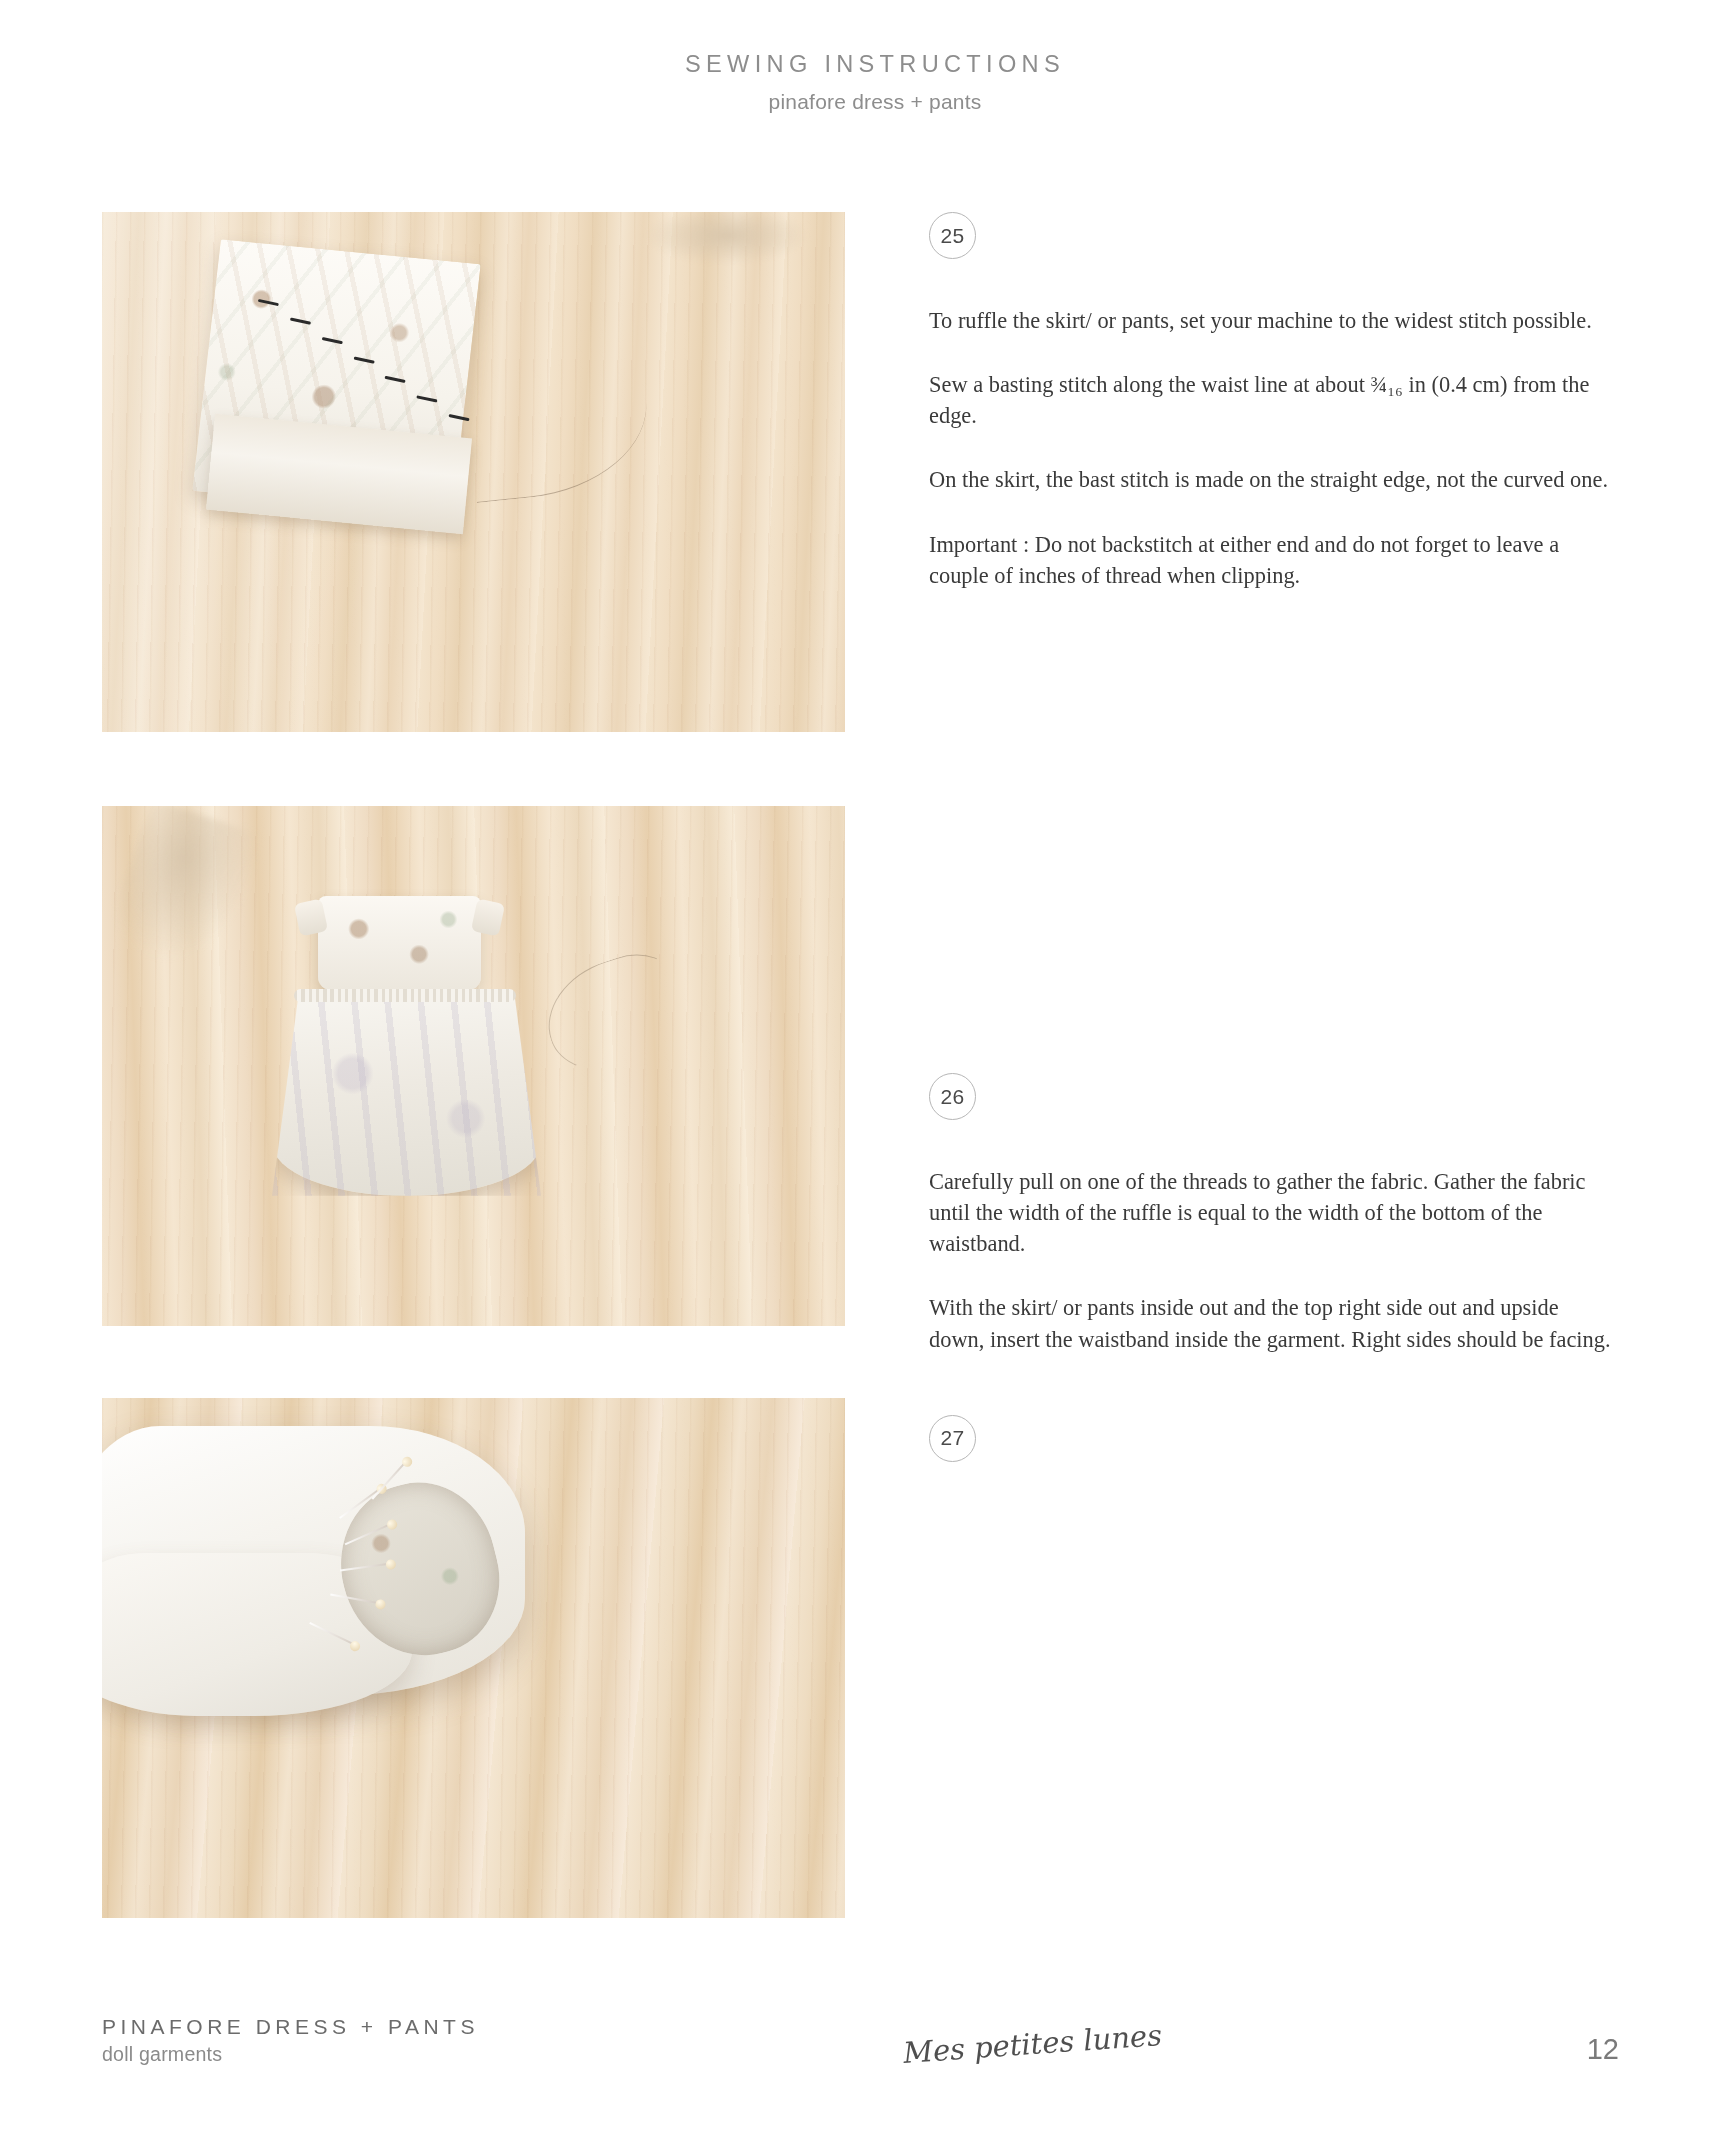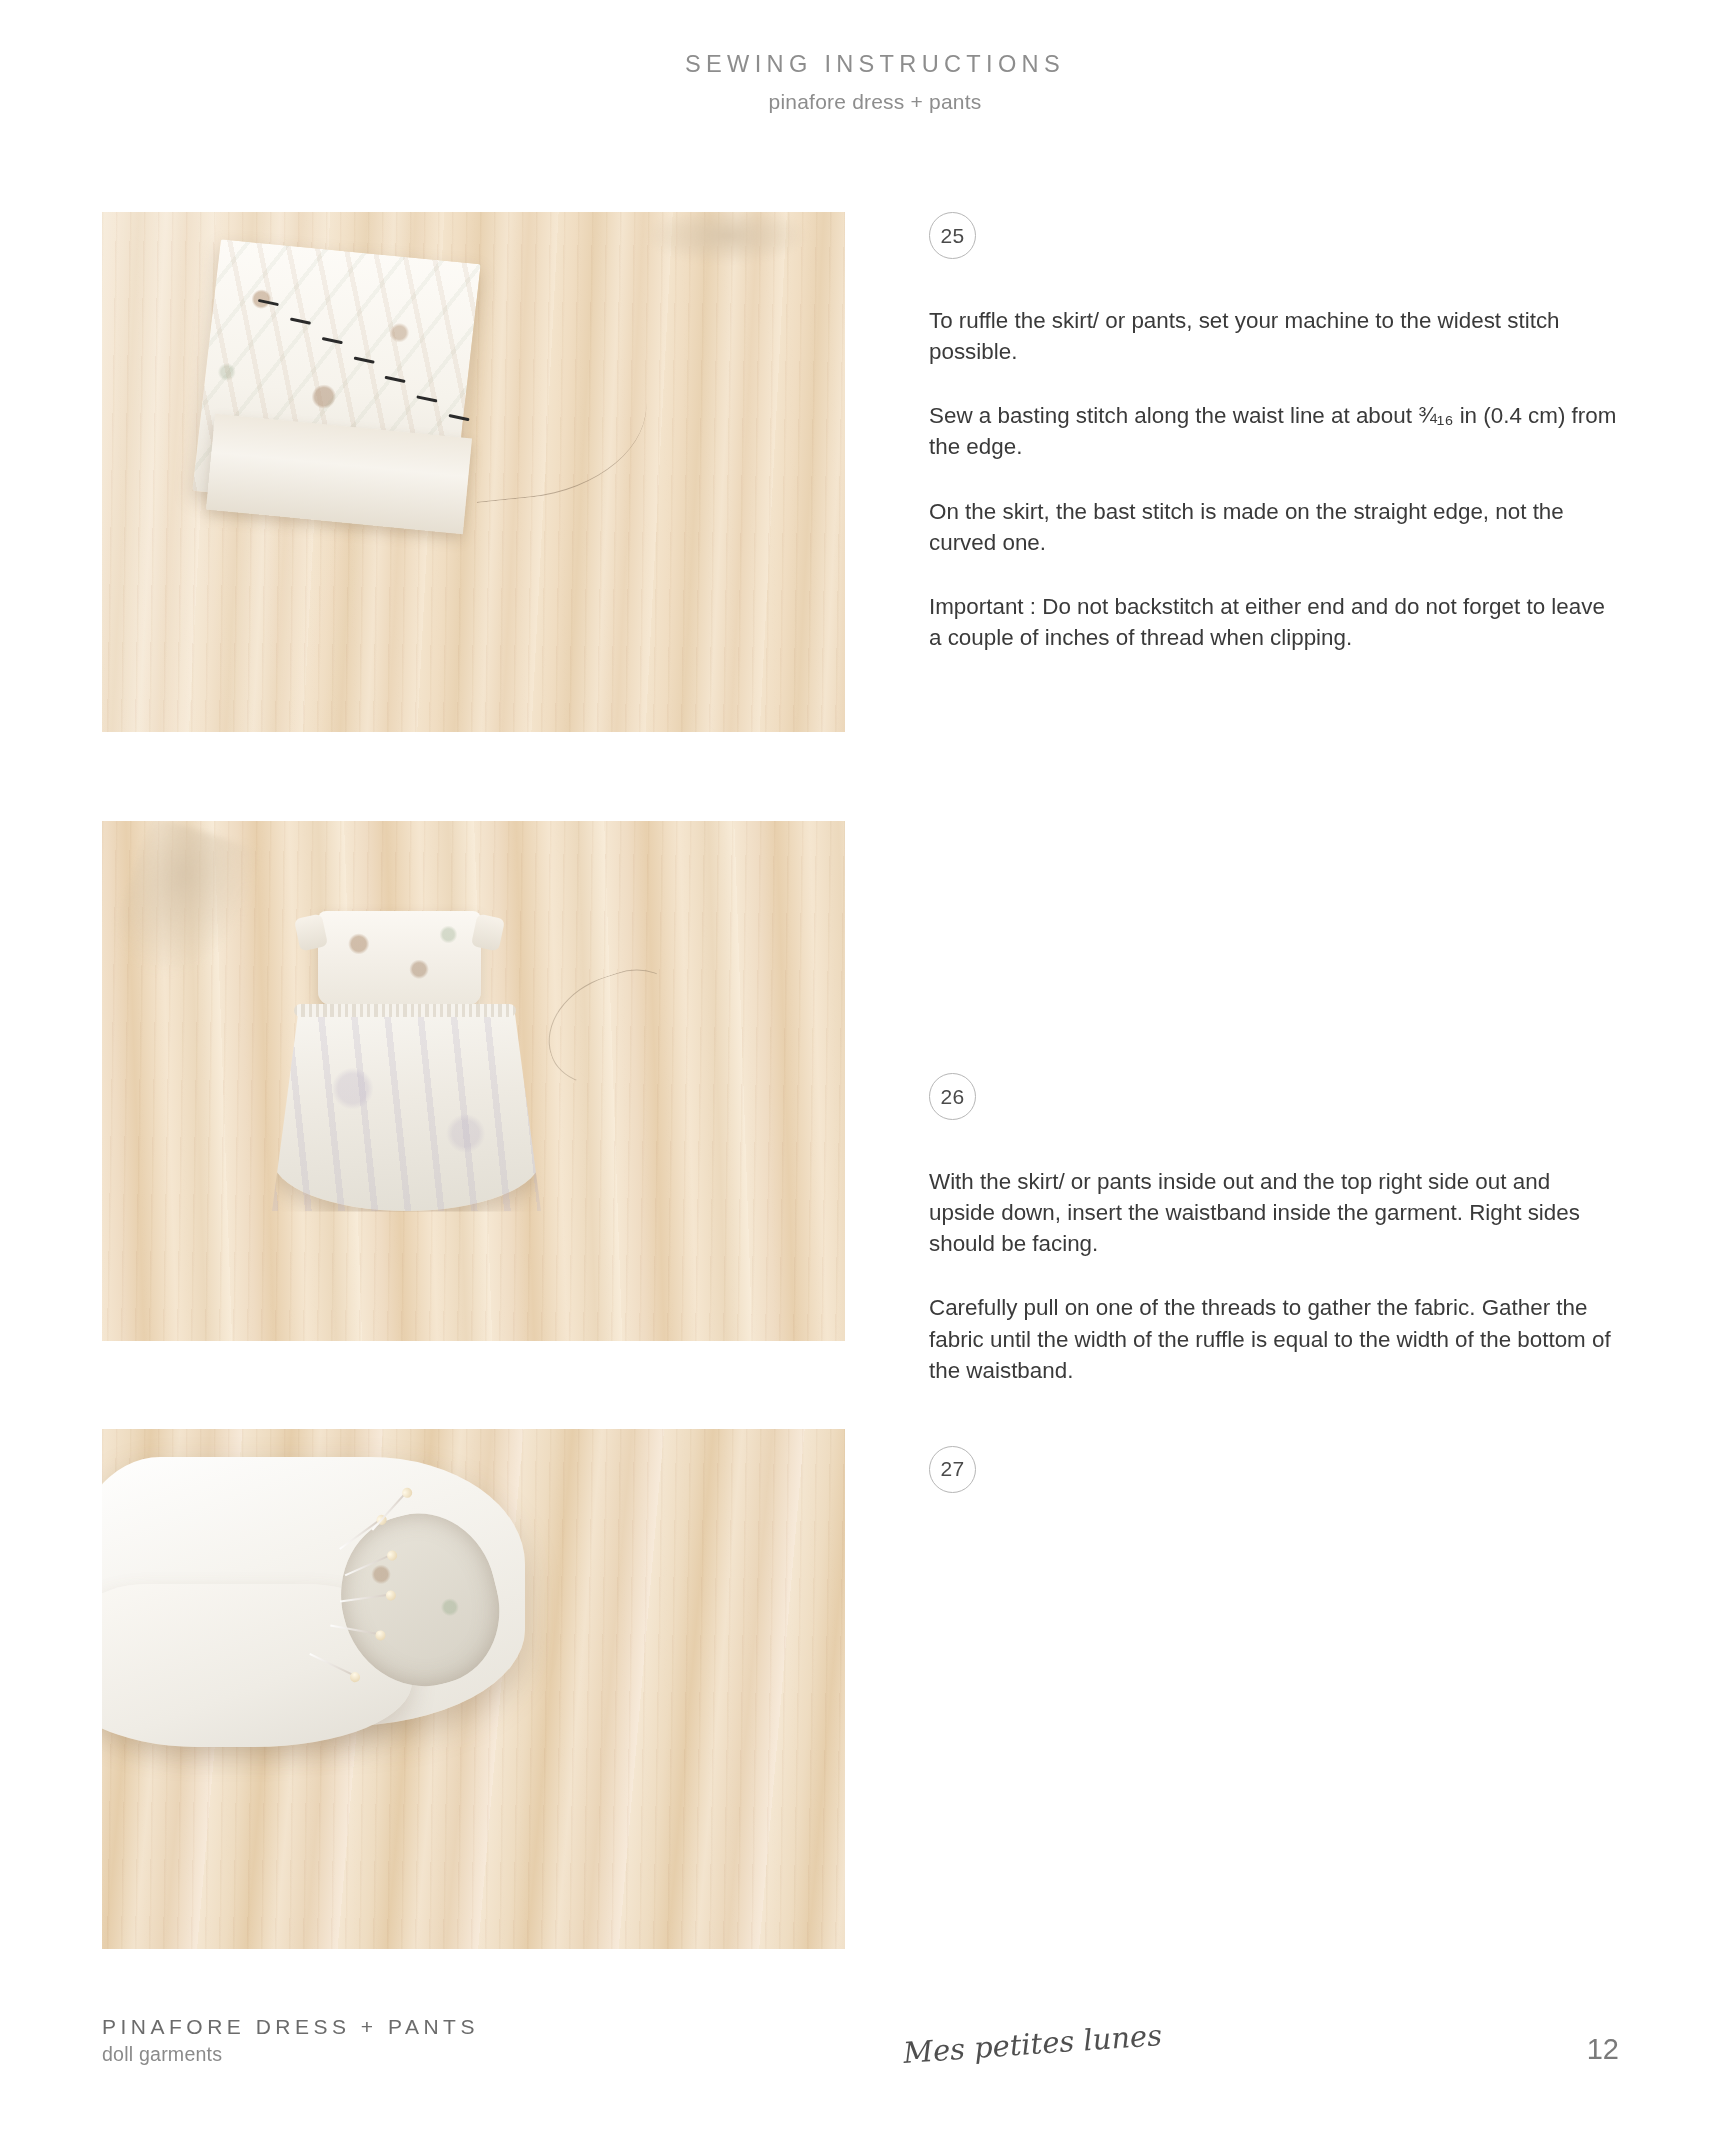--- a/index.html
+++ b/index.html
@@ -317,21 +317,21 @@
     height: 47px;
     border: 1.3px solid #b6b6b6;
     border-radius: 50%;
     display: flex;
     align-items: center;
     justify-content: center;
     font-size: 21px;
     color: #4a4a4a;
     letter-spacing: 0.4px;
   }
-  .step-body { margin-top: 46px; }
+  .step-body { margin-top: 46px; font-family: Liberation Serif, serif; }
   .step-body p {
     font-size: 22.4px;
     line-height: 1.39;
     color: #3a3a3a;
     margin: 0 0 33px 0;
     max-width: 701px;
     font-weight: 400;
   }
   .step-body p:last-child { margin-bottom: 0; }
 
@@ -424,22 +424,22 @@
         <div class="pampas-2"></div>
         <div class="doll-top"></div>
         <div class="doll-skirt"></div>
         <div class="gather-edge"></div>
         <div class="thread-loop"></div>
       </div>
     </div>
     <div class="text-col">
       <div class="step-badge">26</div>
       <div class="step-body">
+        <p>Carefully pull on one of the threads to gather the fabric. Gather the fabric until the width of the ruffle is equal to the width of the bottom of the waistband.</p>
         <p>With the skirt/ or pants inside out and the top right side out and upside down, insert the waistband inside the garment. Right sides should be facing.</p>
-        <p>Carefully pull on one of the threads to gather the fabric. Gather the fabric until the width of the ruffle is equal to the width of the bottom of the waistband.</p>
       </div>
     </div>
   </div>
 
   <div class="step-row row-3">
     <div class="photo-col">
       <div class="photo photo-3" style="margin-top:0;">
         <div class="wood v3"></div>
         <div class="grain"></div>
         <div class="pants-body"></div>

